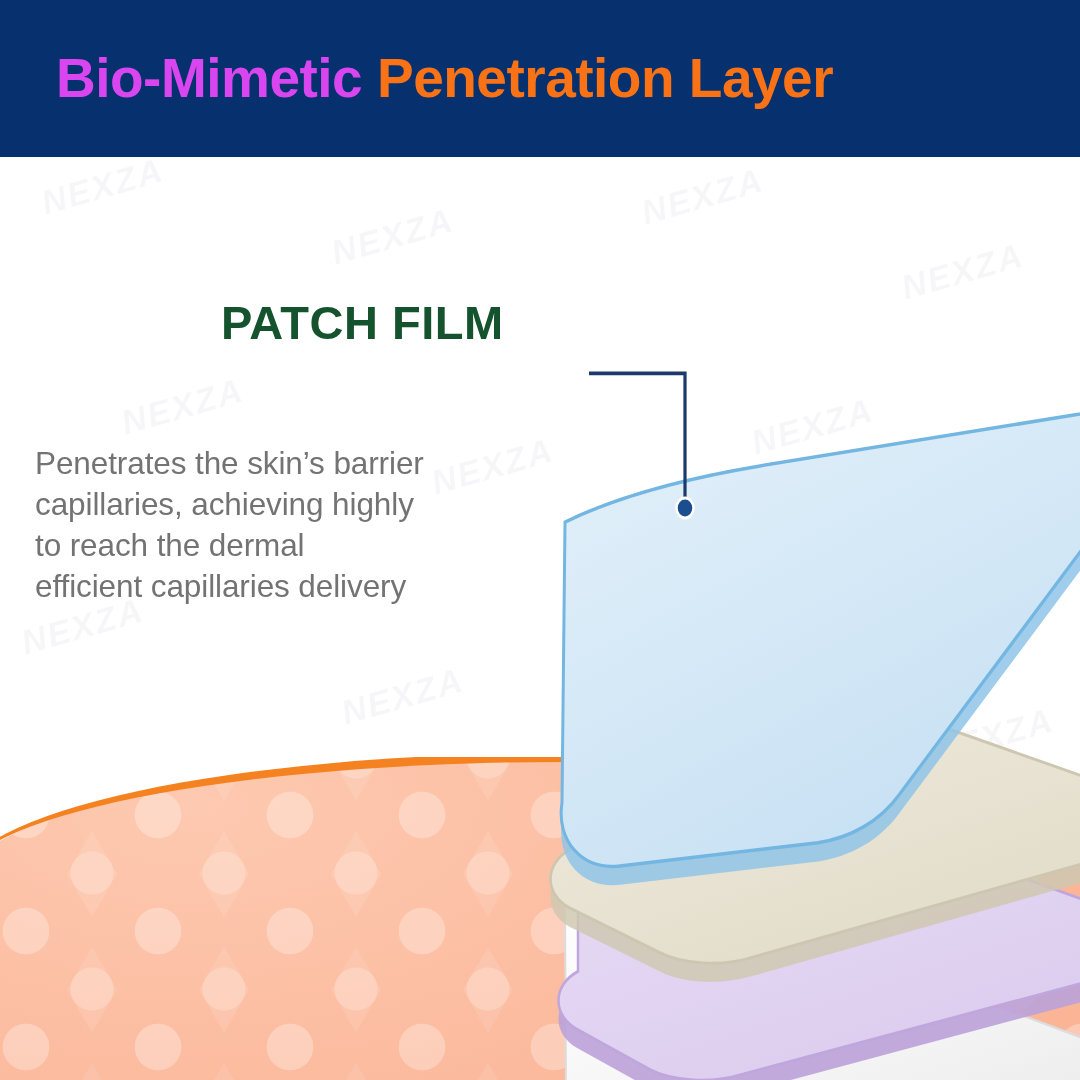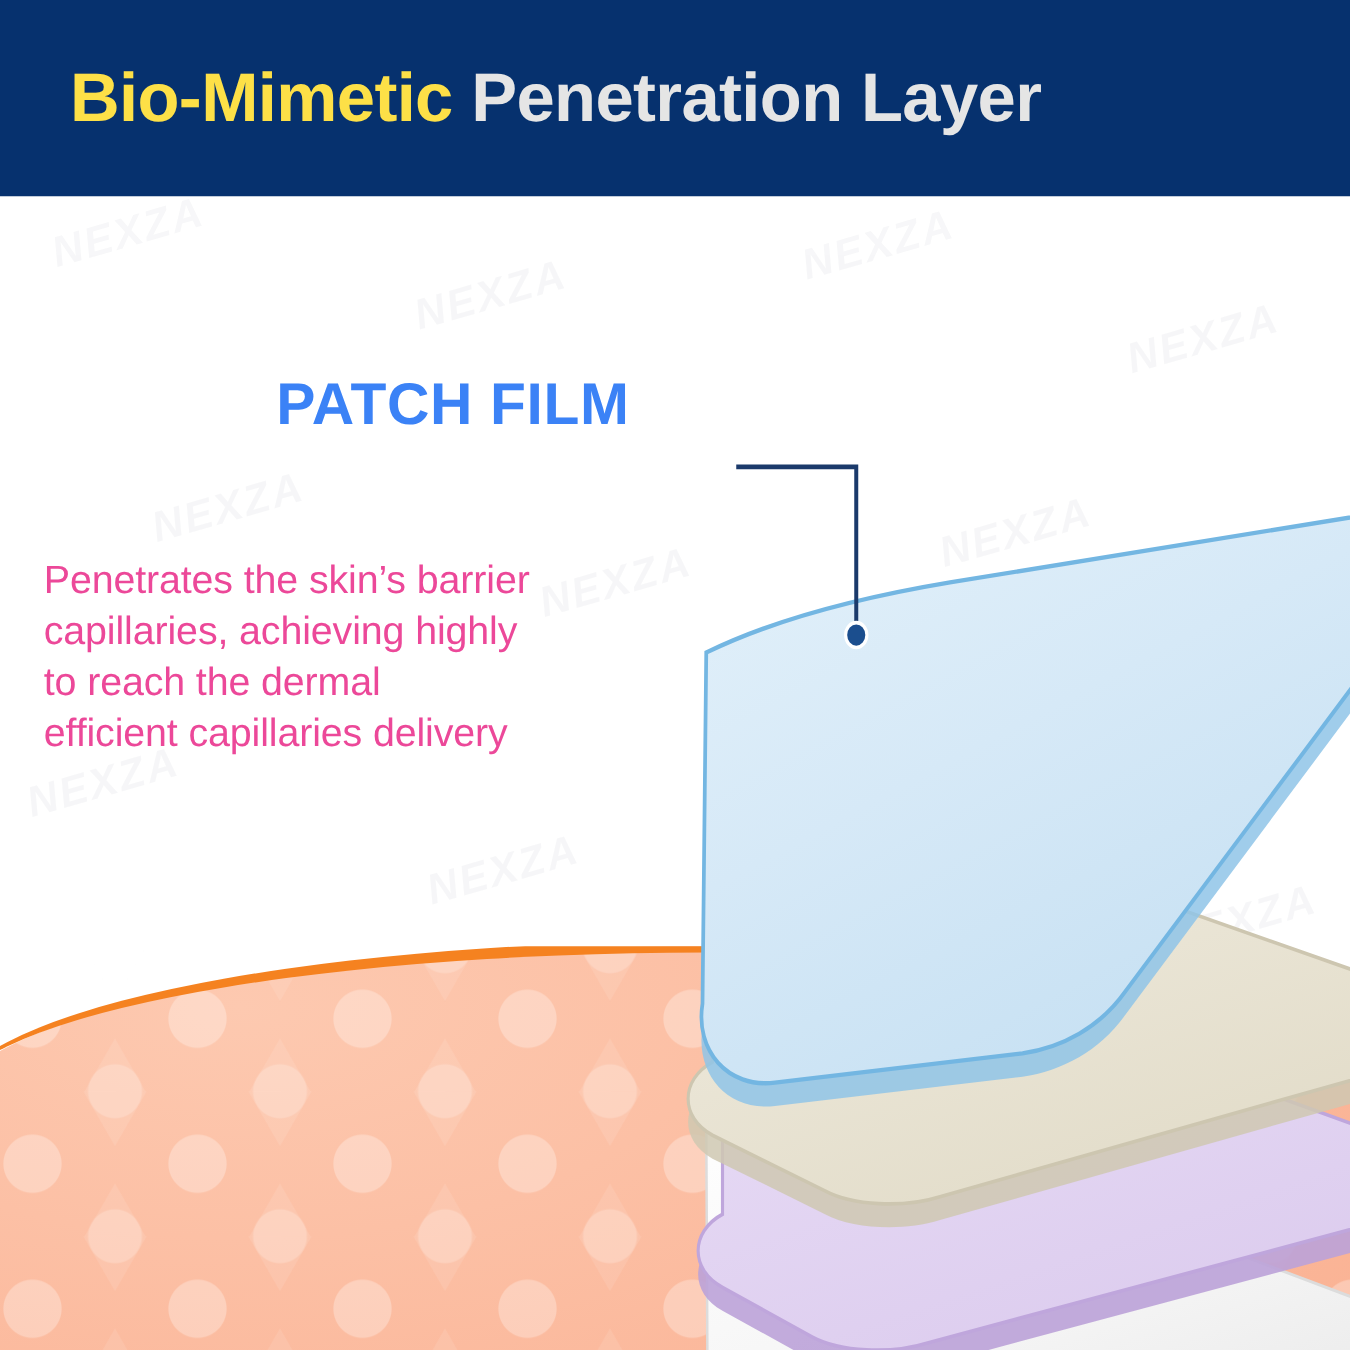--- a/index.html
+++ b/index.html
@@ -16,22 +16,22 @@
   .header-bar{
     position:absolute; left:0; top:0; width:1080px; height:157px;
     background:#06316E;
     display:flex; align-items:center;
   }
   .header-title{
     padding-left:56px;
     font-size:55px; font-weight:700; letter-spacing:-0.5px;
     white-space:nowrap; line-height:1;
   }
-  .title-white{ color:#fde047; }
-  .title-accent{ color:#e5e5e5;text-align:center; }
+  .title-white{ color:#d946ef; }
+  .title-accent{ color:#f97316;text-align:center; }
 
   
   .body-area{
     position:absolute; left:0; top:157px; width:1080px; height:923px;
     background:#ffffff; overflow:hidden;
   }
 
   
   .skin-wrap{
     position:absolute; left:0; top:600px; width:1080px; height:480px;
@@ -71,28 +71,28 @@
     pointer-events:none;
   }
 
   
   .patch-stack{ position:absolute; left:0; top:0; width:1080px; height:1080px; pointer-events:none; }
 
   
   .callout-label{
     position:absolute; left:221px; top:299px;
     font-size:47px; font-weight:700; letter-spacing:0.5px;
-    color:#3b82f6; line-height:1; white-space:nowrap;
+    color:#14532d; line-height:1; white-space:nowrap;
   }
   .leader{ position:absolute; left:0; top:0; width:1080px; height:1080px; }
 
   
   .desc{
     position:absolute; left:35px; top:443px; width:530px;
-    font-size:31.5px; font-weight:400; color:#ec4899;
+    font-size:31.5px; font-weight:400; color:#737373;
     line-height:1.30; letter-spacing:-0.1px;
   }
   .desc-line{ display:block; white-space:nowrap; }
 
   
   .wm{
     position:absolute; color:#21314d; opacity:0.035;
     font-size:34px; font-weight:700; font-style:italic;
     letter-spacing:2px; transform:rotate(-16deg);
     white-space:nowrap; user-select:none;

